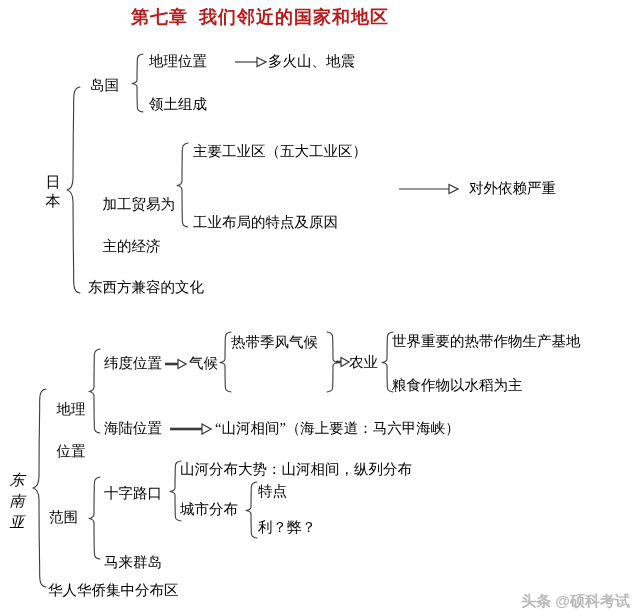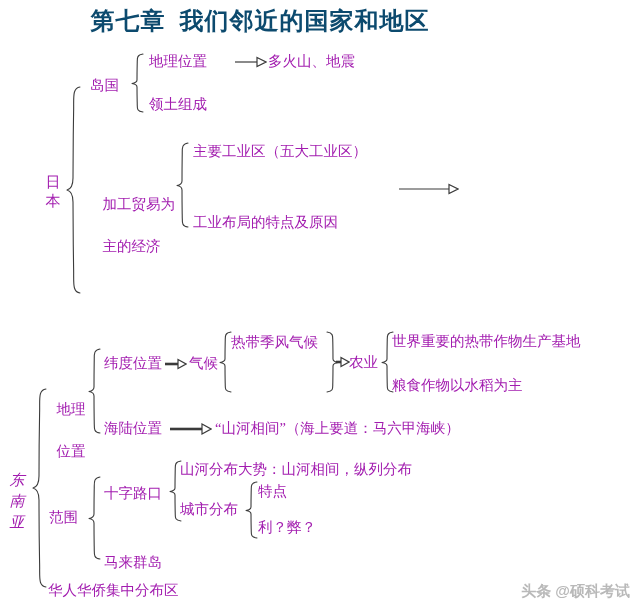--- a/index.html
+++ b/index.html
@@ -15,31 +15,31 @@
     font-family: "Liberation Serif", "DejaVu Serif", serif;
     color: #3b3b3b;
     overflow: hidden;
   }
   .title {
     position: absolute;
     left: 0;
     top: 5px;
     width: 520px;
     text-align: center;
-    font-size: 24px;
+    font-size: 18px;
     font-weight: bold;
     letter-spacing: 1px;
-    color: #0c4a6e;
+    color: #b91c1c;
     white-space: pre;
   }
   .node {
     position: absolute;
     font-size: 14.5px;
     line-height: 21px;
-    color: #a21caf;
+    color: #000000;
     white-space: pre;
   }
   .node.vert {
     white-space: normal;
     text-align: center;
   }
   .brace {
     position: absolute;
   }
   .brace svg {
@@ -61,21 +61,21 @@
     fill: none;
     stroke: #3b3b3b;
     stroke-width: 1.2;
     stroke-linecap: butt;
     stroke-linejoin: miter;
   }
   .arrow.thick line { stroke-width: 2.6; }
   .watermark {
     position: absolute;
     right: 10px;
-    bottom: 14px;
+    bottom: 4px;
     font-size: 15px;
     font-weight: bold;
     color: #b9b9b9;
     white-space: pre;
     font-family: "Liberation Sans", sans-serif;
   }
 </style>
 </head>
 <body>
 
@@ -127,21 +127,23 @@
 
   <div class="node" style="left:193px; top:212px;">工业布局的特点及原因</div>
 
   <div class="arrow" style="left:399px; top:182px;">
     <svg width="60" height="14" viewBox="0 0 60 14" aria-hidden="true">
       <line x1="0" y1="7" x2="50" y2="7"></line>
       <path d="M50 2.5 L59 7 L50 11.5 Z" fill="none"></path>
     </svg>
   </div>
 
-
+  <div class="node" style="left:469px; top:178px;">对外依赖严重</div>
+
+  <div class="node" style="left:88px; top:277px;">东西方兼容的文化</div>
 
   <div class="node vert" style="left:8px; top:470px; width:18px; font-size:15px; line-height:21px;font-style:italic;">东南亚</div>
 
   <div class="brace" style="left:32px; top:388px;">
     <svg width="16" height="200" viewBox="0 0 16 200" aria-hidden="true">
       <path d="M14 1 C6 2 8 11 7.6 25 C7.2 46 7 76 7 88 C7 96 5 99 1 100 C5 101 7 104 7 112 C7 124 7.2 154 7.6 175 C8 189 6 198 14 199"></path>
     </svg>
   </div>
 
   <div class="node" style="left:42px; top:378px;">

